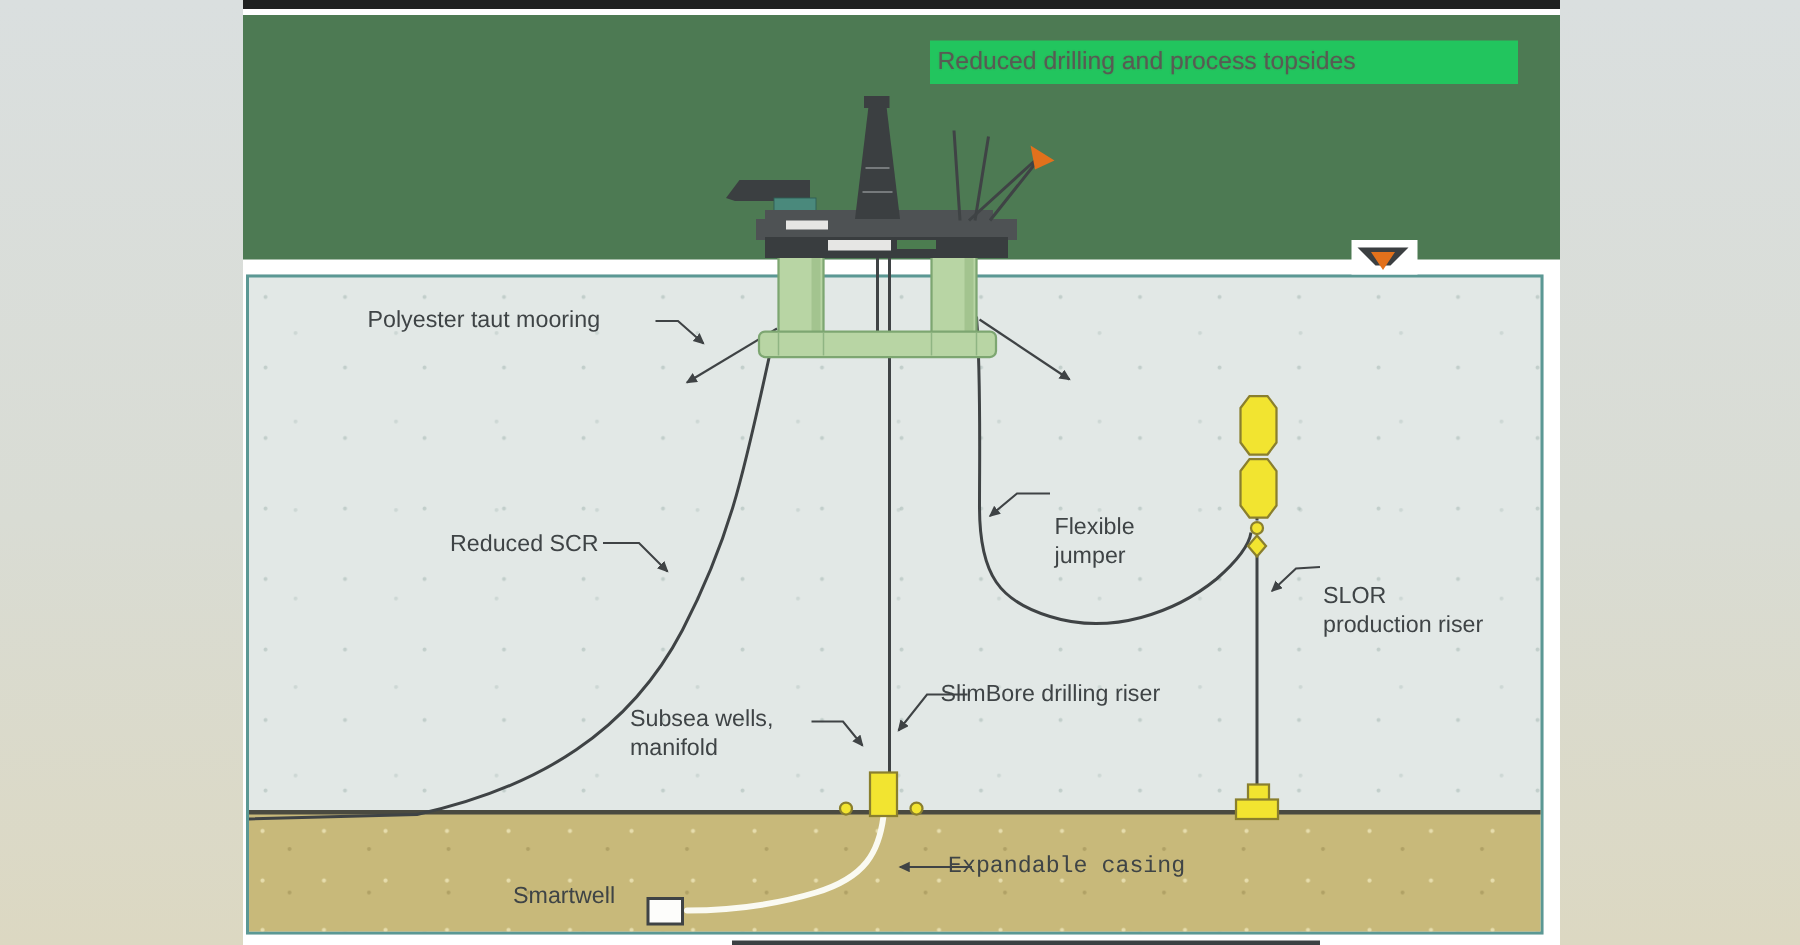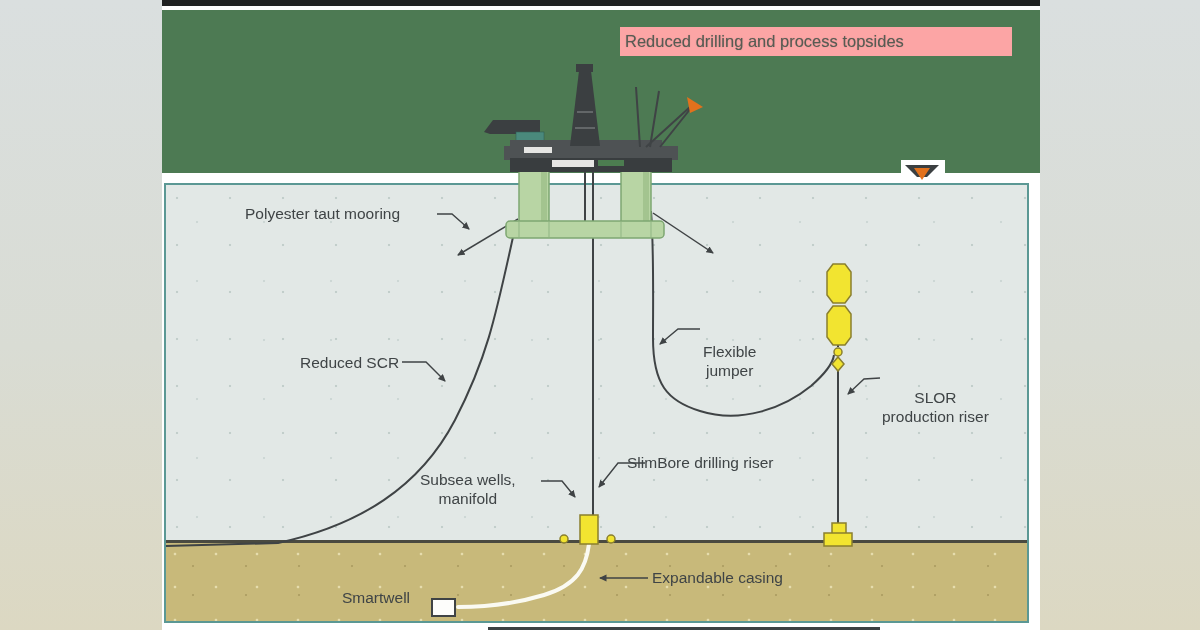--- a/index.html
+++ b/index.html
@@ -30,25 +30,25 @@
     background-image:
       radial-gradient(circle at 9px 11px, rgba(255,250,215,.55) 1px, transparent 1.7px),
       radial-gradient(circle at 27px 23px, rgba(140,125,70,.40) 1px, transparent 1.6px);
     background-size:41px 33px, 53px 29px;
   }
   .bottombar{position:absolute;left:326px;top:627px;width:392px;height:3px;background:#3c4143;}
   svg.canvas{position:absolute;left:0;top:0;width:878px;height:630px;}
 
   .lbl{
     position:absolute;color:var(--c-label_text,#3f4446);
-    font-size:15.5px;line-height:19px;white-space:pre-line;text-align:center;
+    font-size:15.5px;line-height:19px;white-space:pre-line;
   }
   .note{
     position:absolute;left:458px;top:27px;width:392px;
-    background:#fca5a5;padding:4px 5px 5px 5px;box-sizing:border-box;
+    background:#22c55e;padding:4px 5px 5px 5px;box-sizing:border-box;
     color:var(--c-note_text,#585b53);font-size:16.5px;line-height:20px;
     text-shadow:0 0 1px rgba(88,91,83,.45);
   }
 
   
   .deckD{fill:var(--c-deck_dark,#3b3f41);}
   .deckM{fill:var(--c-deck_mid,#4e5254);}
   .hullD{fill:#393d3f;}
   .teal{fill:var(--c-container_teal,#4a897c);stroke:#2f5e54;stroke-width:.6px;}
   .pgreen{fill:var(--c-platform_green,#b8d5a4);stroke:var(--c-platform_green_stroke,#7da671);stroke-width:1.5px;}
@@ -169,17 +169,17 @@
 
   <div class="lbl" style="left:83px;top:204px;">Polyester taut mooring</div>
   <div class="lbl" style="left:138px;top:353px;">Reduced SCR</div>
   <div class="lbl" style="left:541px;top:319px;margin-top:23px;">Flexible
 jumper</div>
   <div class="lbl" style="left:720px;top:344px;margin-top:44px;">SLOR
 production riser</div>
   <div class="lbl" style="left:465px;top:453px;">SlimBore drilling riser</div>
   <div class="lbl" style="left:258px;top:470px;">Subsea wells,
 manifold</div>
-  <div class="lbl" style="left:490px;top:568px;">Expandable casing</div>
+  <div class="lbl" style="left:470px;top:568px;font-family:Liberation Mono, monospace;">Expandable casing</div>
   <div class="lbl" style="left:180px;top:588px;">Smartwell</div>
 
   <div class="bottombar"></div>
 </div>
 
 </body></html>

